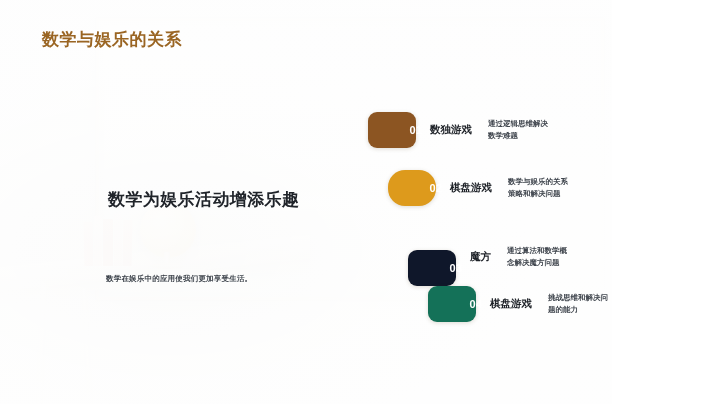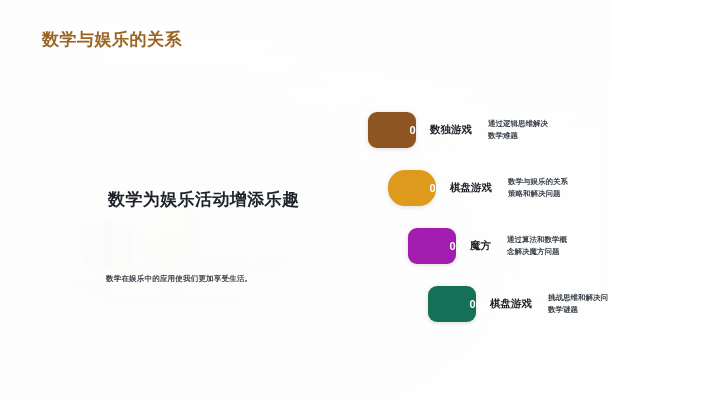--- a/index.html
+++ b/index.html
@@ -231,32 +231,32 @@
       <div class="item i1">
         <div class="badge" style="background: rgb(221, 154, 28); border-radius: 17px;">02</div>
         <div class="item-label">棋盘游戏</div>
         <div class="item-desc">
           <span>数学与娱乐的关系</span>
           <span>策略和解决问题</span>
         </div>
       </div>
 
       <div class="item i2">
-        <div class="badge" style="background: #a21caf;">03</div>
+        <div class="badge" style="background: #0f172a; margin-top: 22px;">03</div>
         <div class="item-label">魔方</div>
         <div class="item-desc">
           <span>通过算法和数学概</span>
           <span>念解决魔方问题</span>
         </div>
       </div>
 
       <div class="item i3">
         <div class="badge" style="background: rgb(20, 113, 88);">04</div>
         <div class="item-label">棋盘游戏</div>
         <div class="item-desc">
           <span>挑战思维和解决问</span>
-          <span>数学谜题</span>
+          <span>题的能力</span>
         </div>
       </div>
 
     </div>
   </div>
 </div>
 
 </body></html>

